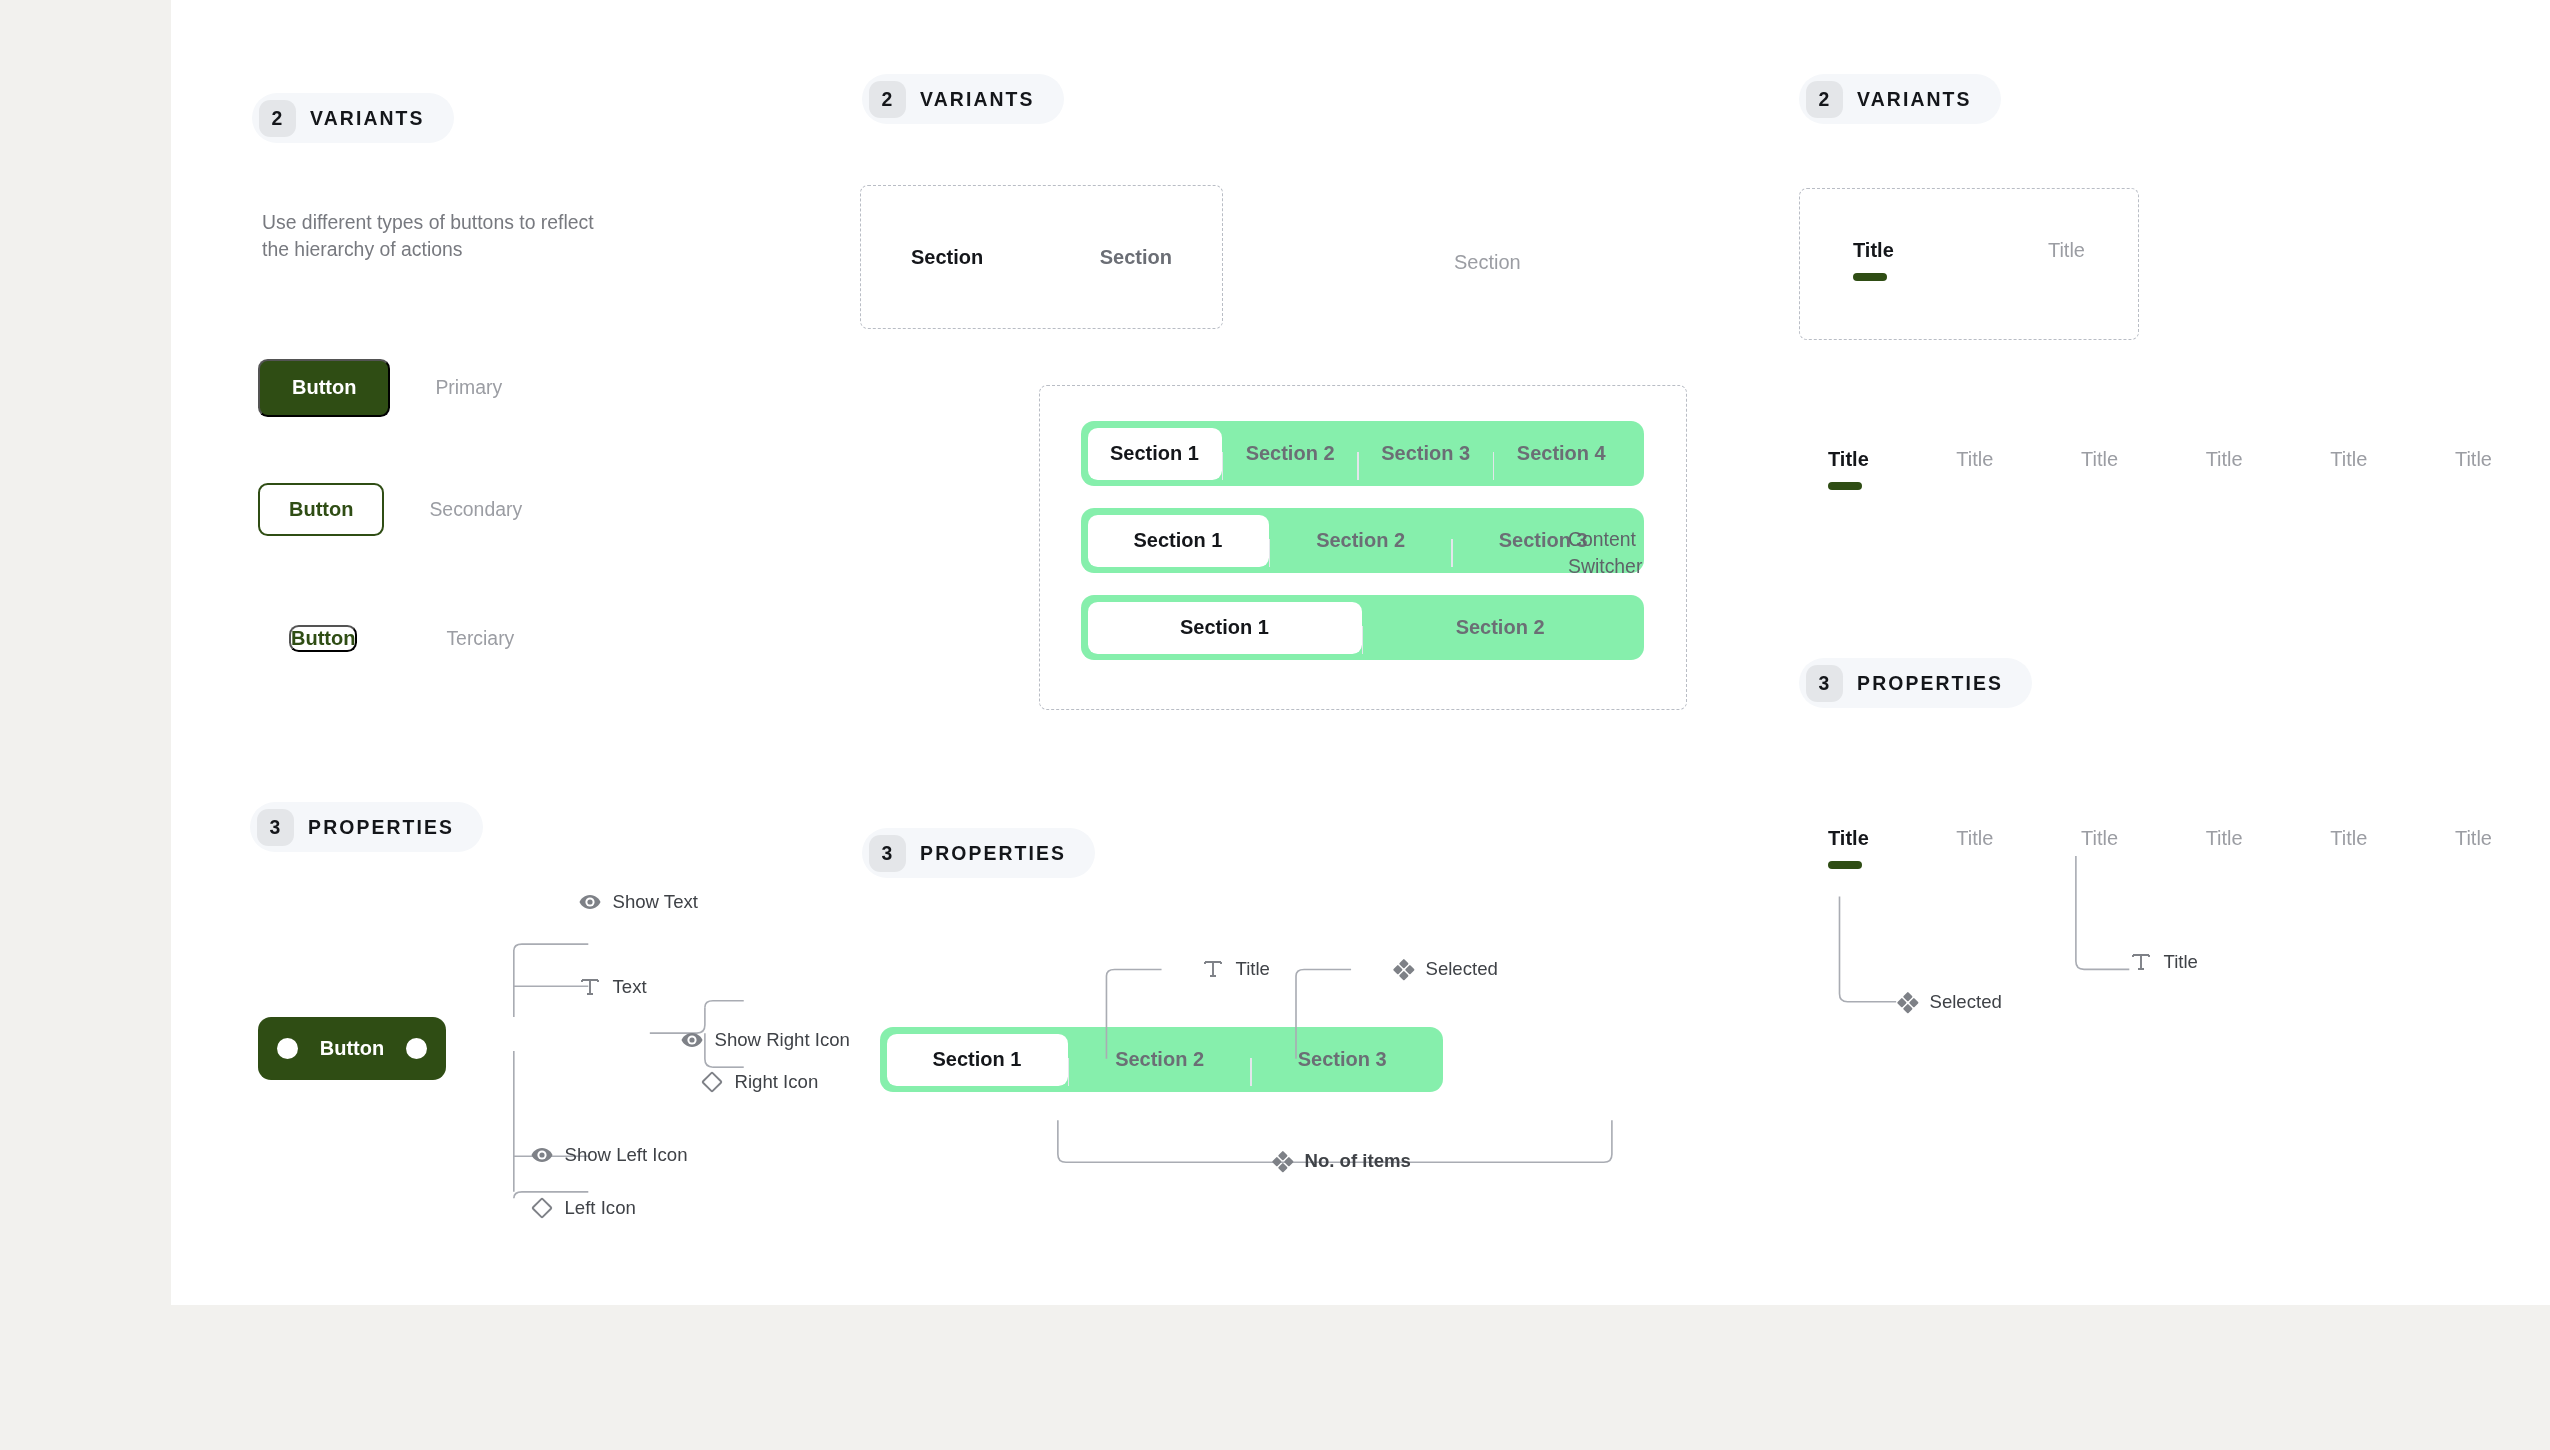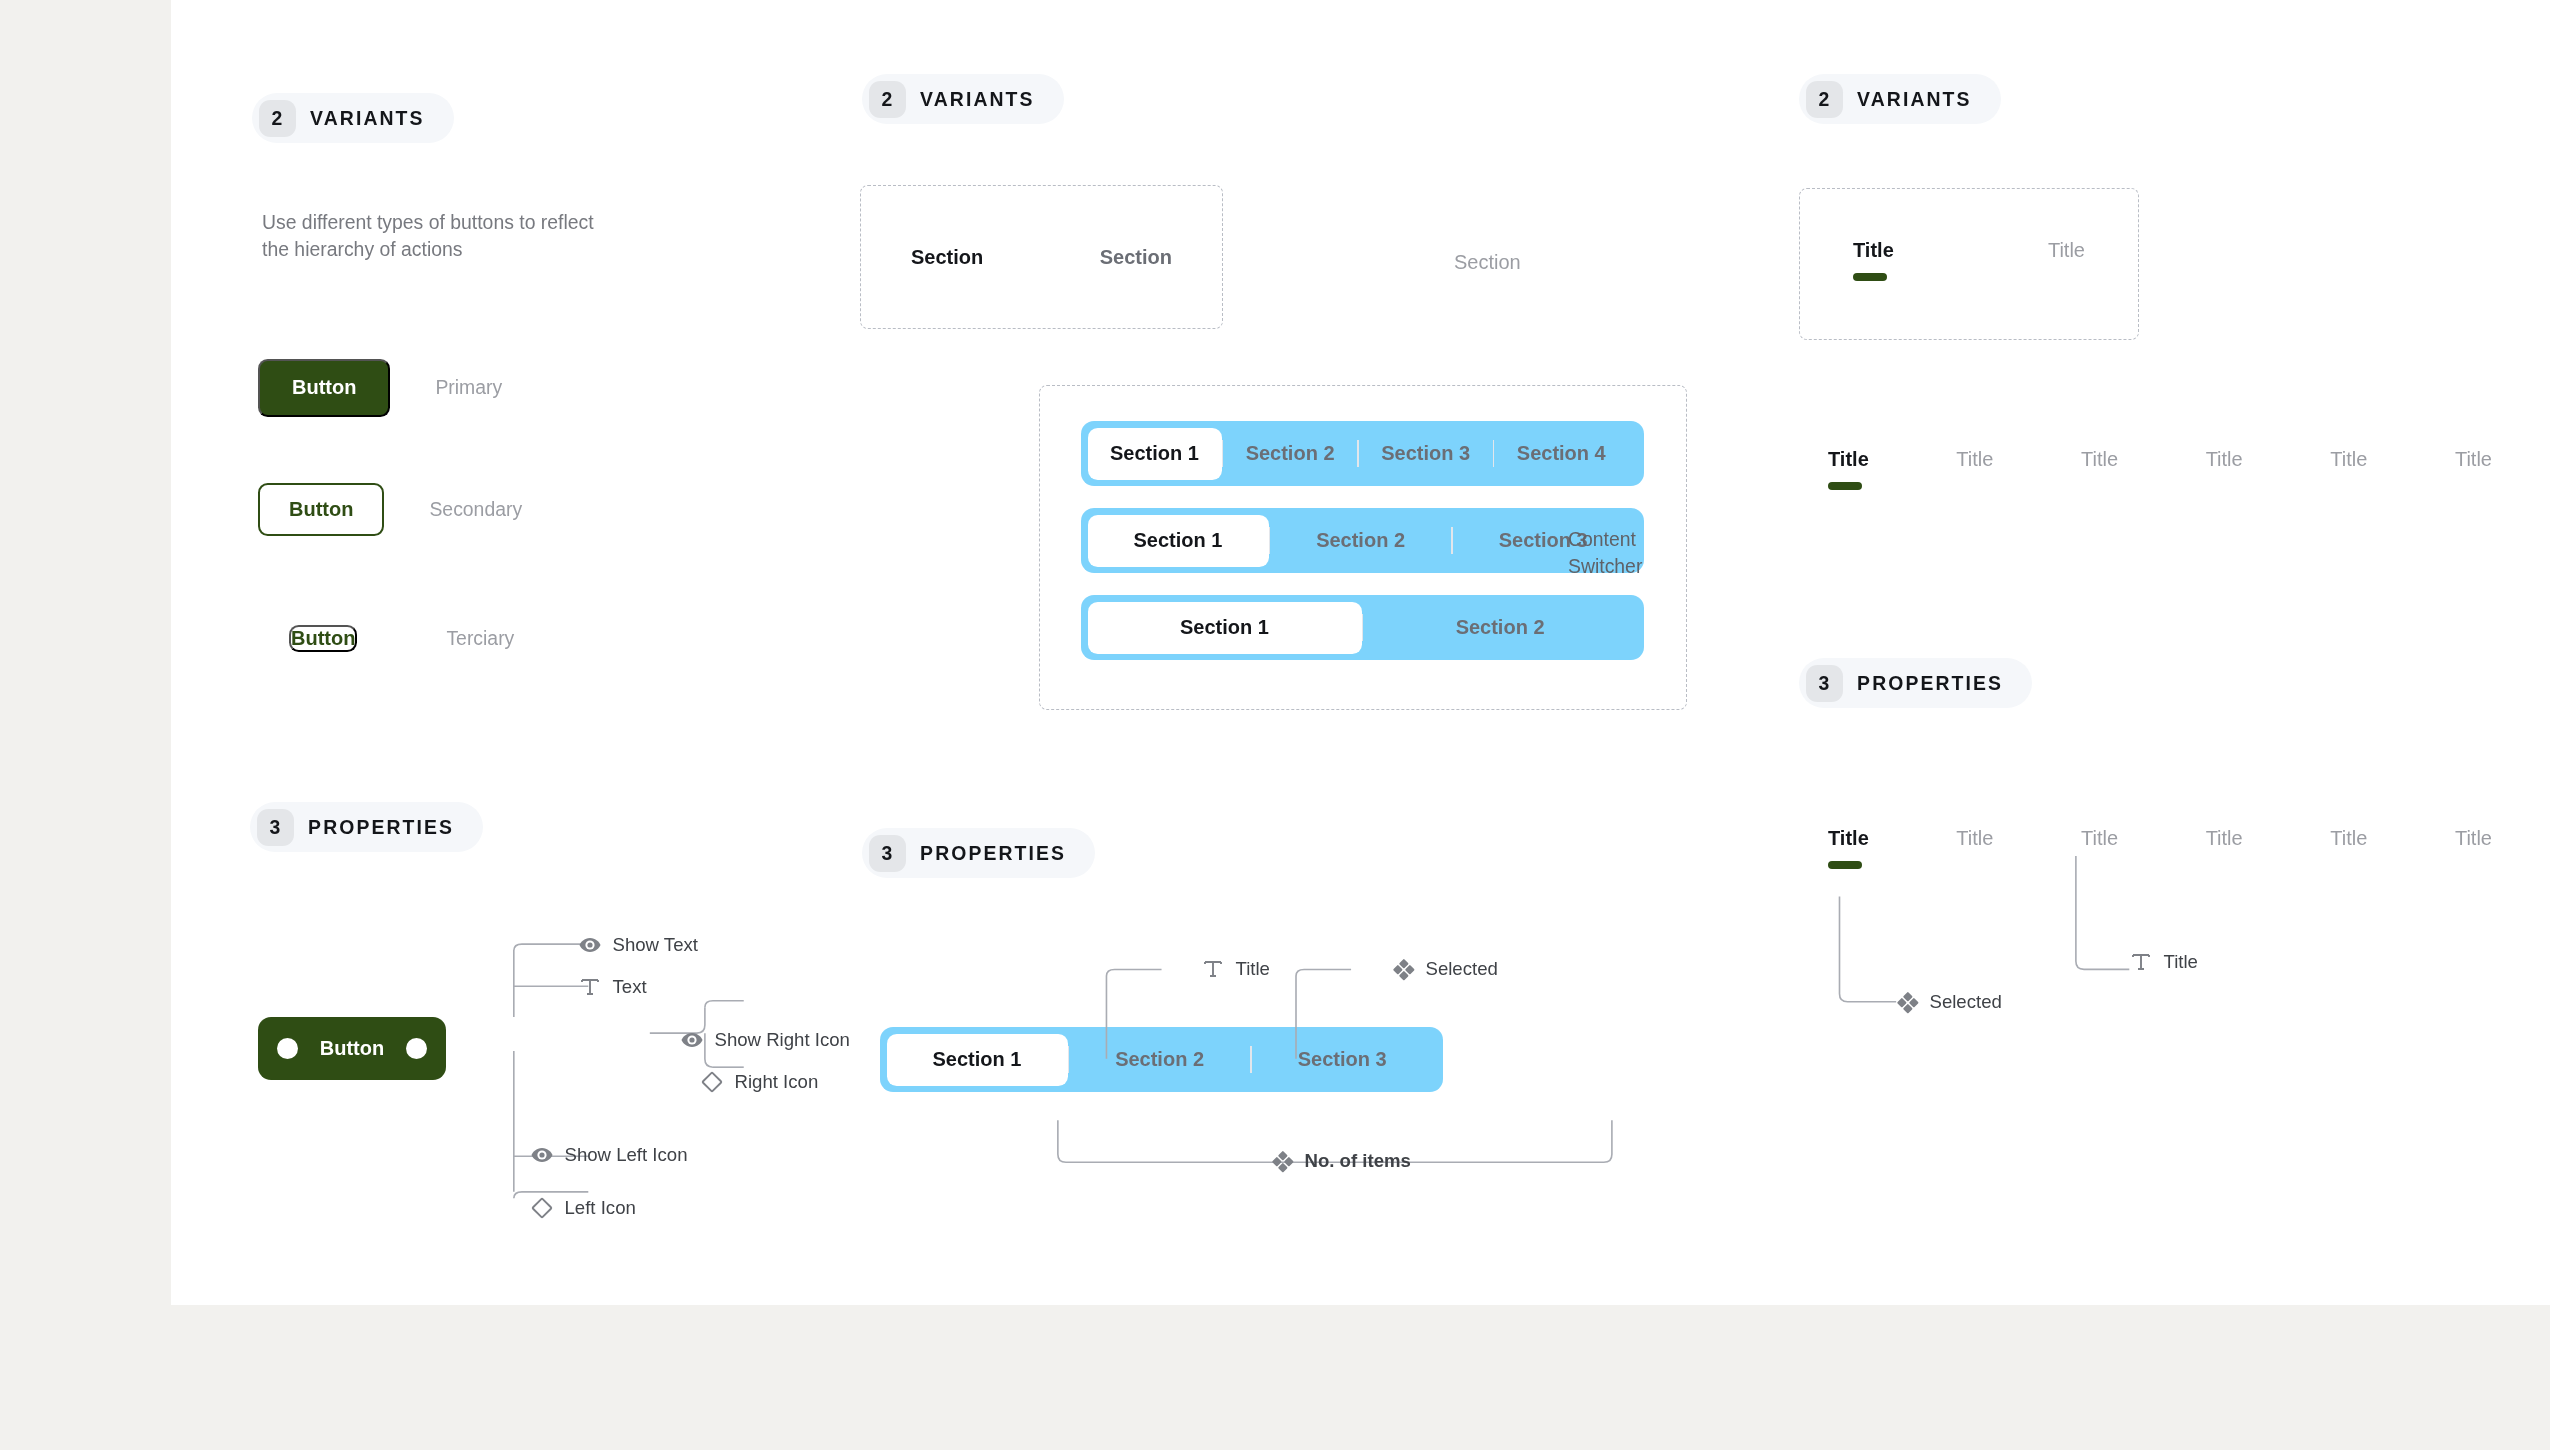--- a/index.html
+++ b/index.html
@@ -87,22 +87,22 @@
     display: flex; align-items: center;
   }
 
   
   .sec-strong { font-size: 20px; font-weight: 700; color: #14161a; }
   .sec-mid    { font-size: 20px; font-weight: 700; color: #6b6e75; }
   .sec-faint  { font-size: 20px; color: #9b9da3; }
 
   
   .switcher {
-    display: inline-flex; align-items: center;
-    background: #7dd3fc;
+    display: inline-flex; align-items: flex-end;
+    background: #86efac;
     border-radius: 13px;
     padding: 6.5px;
   }
   .switcher .seg {
     display: flex; align-items: center; justify-content: center;
     font-size: 20px; font-weight: 700;
     color: #6b6e75;
     border-radius: 9.7px;
     padding: 14.6px 0;
     white-space: nowrap;
@@ -186,21 +186,21 @@
       <path d="M 64 340 Q 64 332 74 332 L 156 332" stroke-dasharray="0"></path>
       <path d="M 64 288 L 64 332"></path>
 
       <path d="M 232 136 L 290 136 Q 300 136 300 126 L 300 104"></path>
       <path d="M 300 136 L 300 168 Q 300 178 310 178"></path>
       <path d="M 300 104 Q 300 96 310 96 L 348 96"></path>
       <path d="M 310 178 L 348 178"></path>
     </svg>
   </div>
 
-  <div class="prop abs" style="left:407px; top:933px;">
+  <div class="prop abs" style="left:407px; top:890px;">
     <svg class="icon" width="24" height="24" viewBox="0 0 24 24">
       <path d="M12 5C6.5 5 2.5 9.3 1.5 12c1 2.7 5 7 10.5 7s9.5-4.3 10.5-7C21.5 9.3 17.5 5 12 5z" fill="#7e8187"></path>
       <circle cx="12" cy="12" r="4.6" fill="#ffffff"></circle>
       <circle cx="12" cy="12" r="2.6" fill="#7e8187"></circle>
     </svg>
     <span class="annot-text">Show Text</span>
   </div>
 
   <div class="prop abs" style="left:407px; top:975px;justify-content:flex-end;">
     <svg class="icon" width="24" height="24" viewBox="0 0 24 24" fill="none" stroke="#7e8187" stroke-width="1.9">

